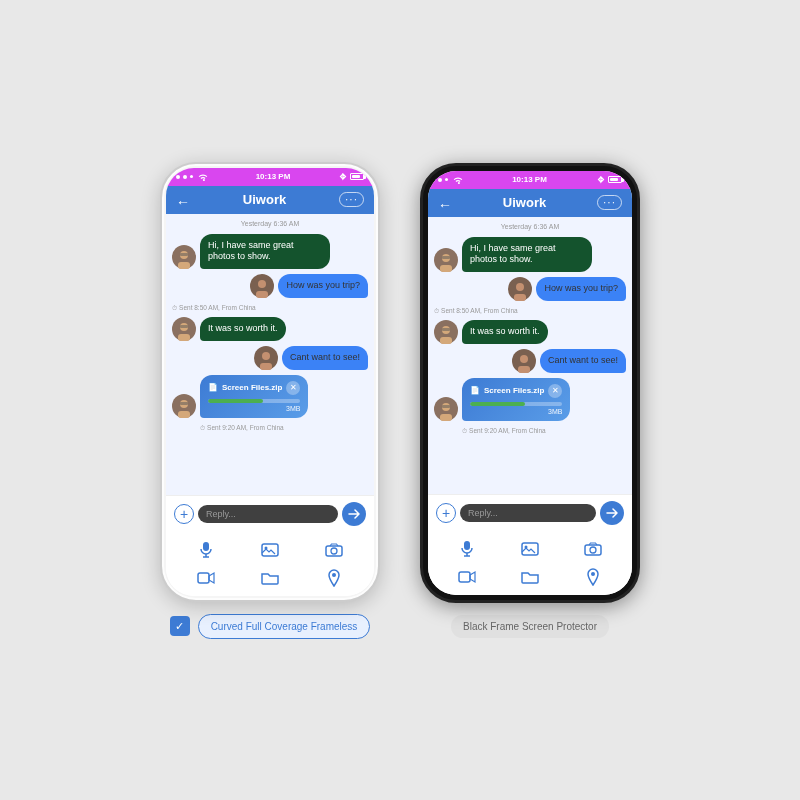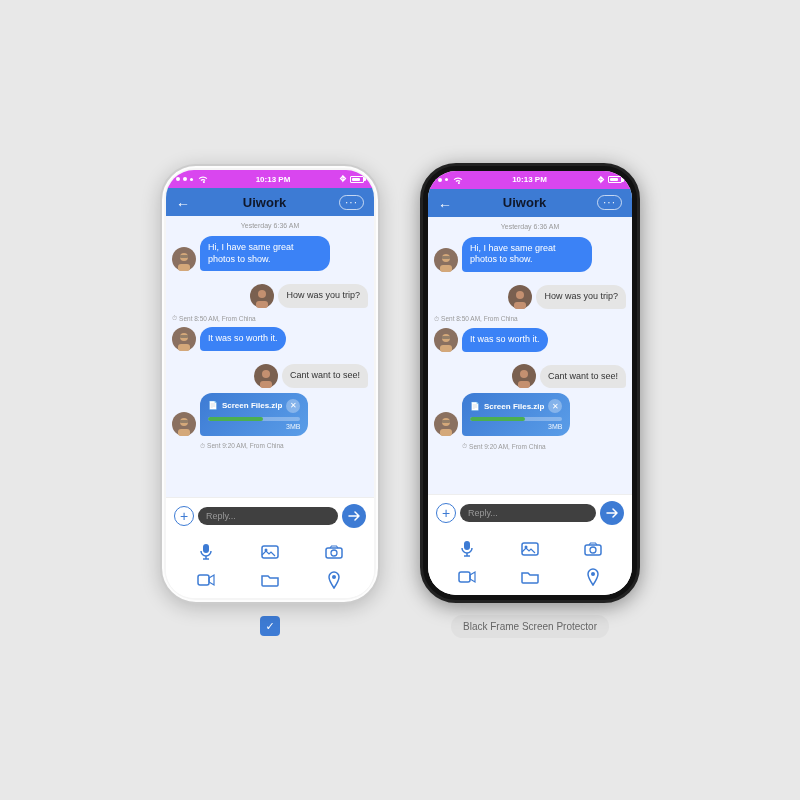--- a/index.html
+++ b/index.html
@@ -105,21 +105,21 @@
       justify-content: space-between;
     }
 
     .back-arrow {
       color: white;
       font-size: 14px;
       cursor: pointer;
     }
 
     .header-title {
-      color: #0f172a;
+      color: #ffffff;
       font-size: 13px;
       font-weight: 600;
     }
 
     .more-btn {
       border: 1.5px solid rgba(255,255,255,0.7);
       border-radius: 10px;
       padding: 1px 5px;
       color: white;
       font-size: 10px;
@@ -156,30 +156,29 @@
 
     .bubble {
       max-width: 130px;
       border-radius: 12px;
       padding: 6px 8px;
       font-size: 9px;
       line-height: 1.3;
     }
 
     .bubble.blue {
-      background: #3b82f6;
+      background: #14532d;
       color: white;
       border-bottom-left-radius: 4px;
     }
 
     .bubble.gray {
-      background: #e5e5e5;
+      background: #3b82f6;
       color: #333;
       border-bottom-right-radius: 4px;
-      margin-top: 8px;
     }
 
     .sent-info {
       font-size: 6.5px;
       color: #999;
       margin-top: 1px;
       display: flex;
       align-items: center;
       gap: 2px;
     }
@@ -551,20 +550,23 @@
             </div>
           </div>
         </div>
       </div>
     </div>
 
     <div class="label-row">
       <div class="check-icon">
         <span>✓</span>
       </div>
+      <div class="label-box label-blue">
+        <span>Curved Full Coverage Frameless</span>
+      </div>
     </div>
   </div>
 
   <div class="phone-wrapper phone-right">
     <div class="phone">
       <div class="phone-shell"></div>
       <div class="phone-screen">
         <div class="screen-wrapper">
 
           <div class="status-bar">

